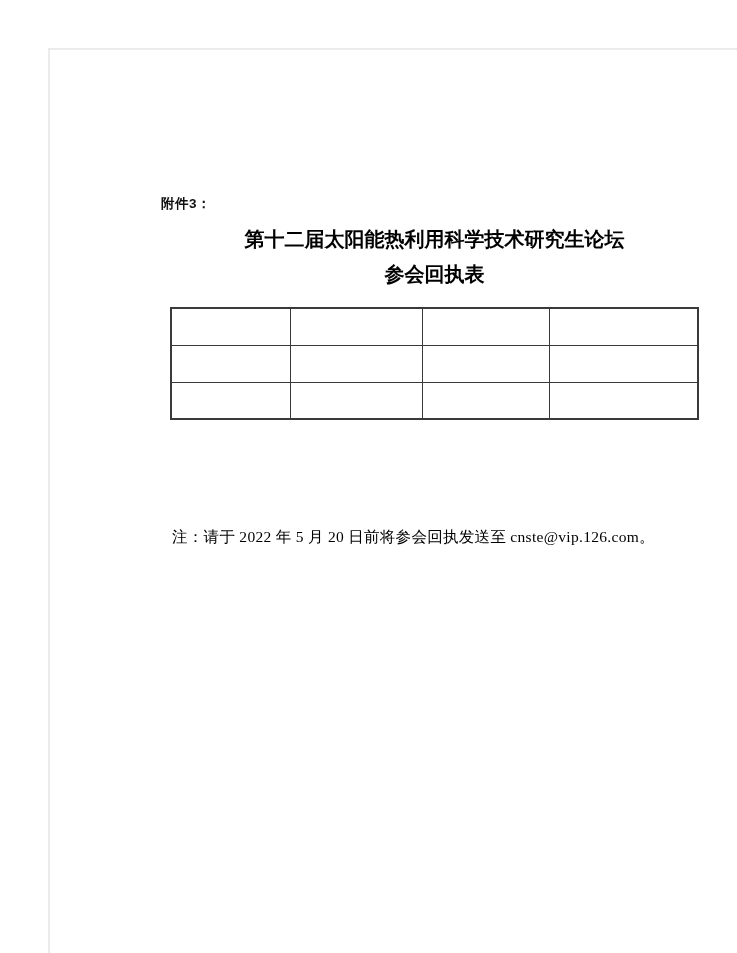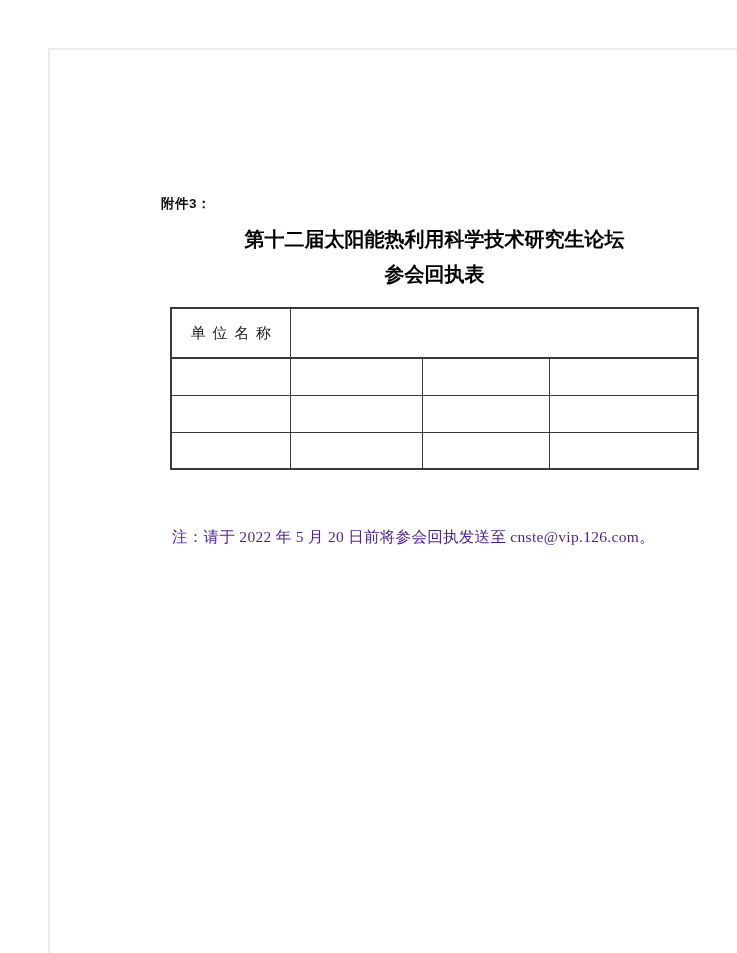--- a/index.html
+++ b/index.html
@@ -70,21 +70,21 @@
   tr.header-row { height: 37px; }
   tr.header-row th { border-bottom-width: 2px; }
   tr.entry-row { height: 37px; }
   .spaced { letter-spacing: 0.45em; text-indent: 0.45em; }
 
   .note-text {
     position: absolute;
     left: 106px;
     top: 461px;
     font-size: 15.5px;
-    color: #4c1d95;
+    color: #000000;
     letter-spacing: 0.3px;
     white-space: pre;
   }
   .page-number {
     position: absolute;
     left: 0;
     top: 888px;
     width: 737px;
     text-align: center;
     font-size: 11px;
@@ -103,24 +103,20 @@
   <div class="doc-title line2">参会回执表</div>
 
   <table class="reply-form">
     <colgroup>
       <col style="width:119px">
       <col style="width:132px">
       <col style="width:127px">
       <col style="width:149px">
     </colgroup>
     <tbody>
-        <tr class="unit-row">
-      <td class="spaced">单位名称</td>
-      <td colspan="3"></td>
-    </tr>
     <tr class="entry-row">
       <td></td>
       <td></td>
       <td></td>
       <td></td>
     </tr>
     <tr class="entry-row">
       <td></td>
       <td></td>
       <td></td>

